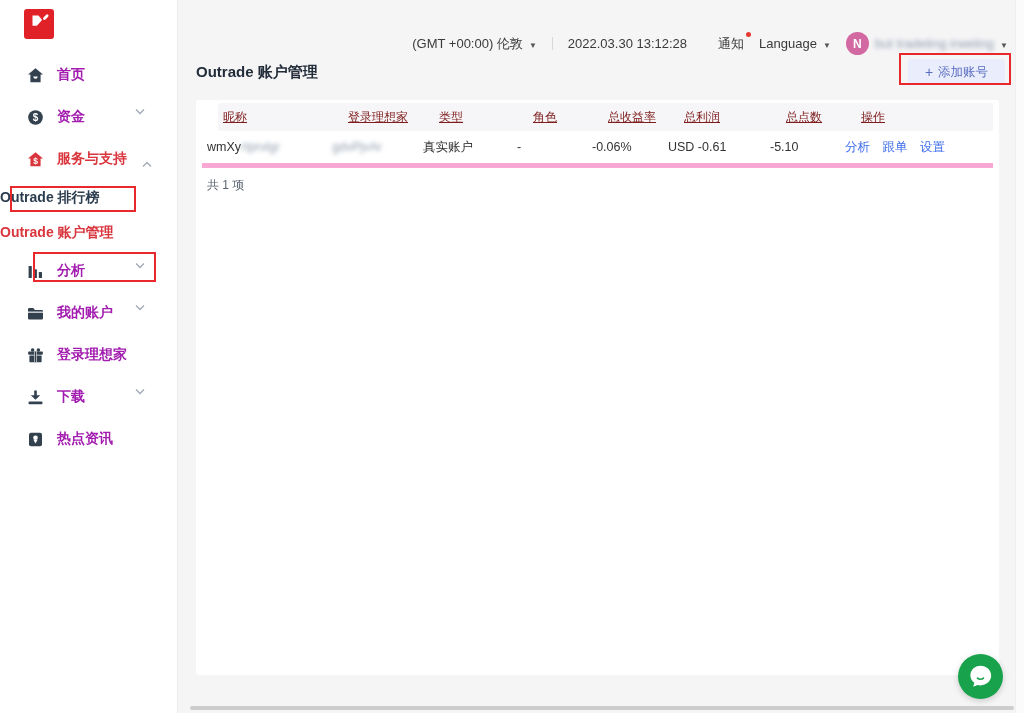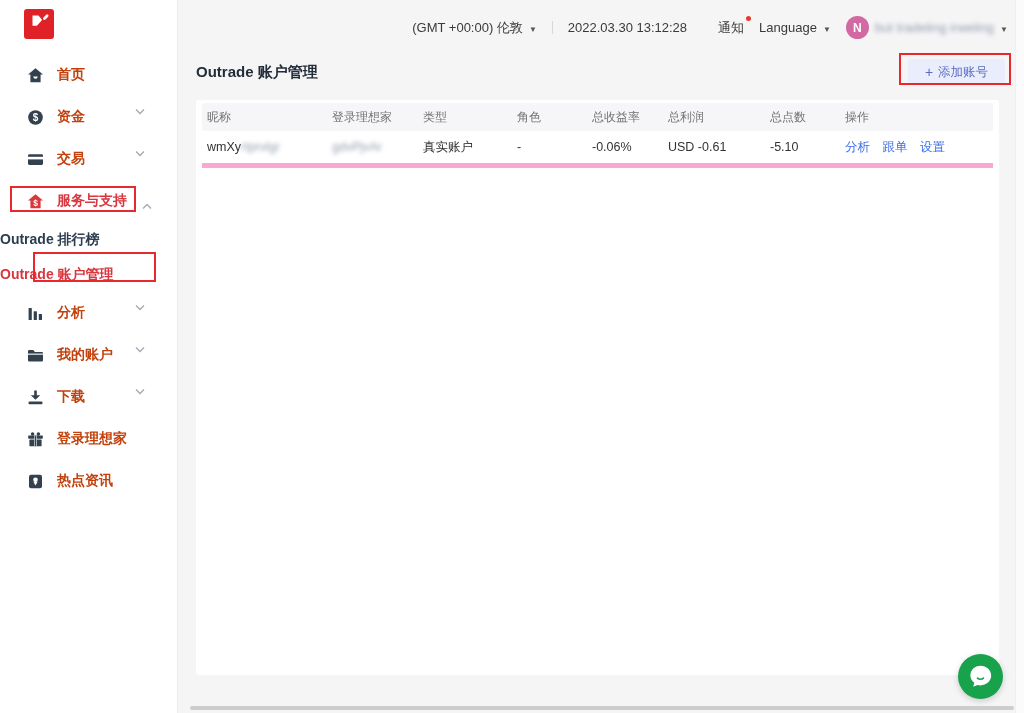--- a/index.html
+++ b/index.html
@@ -3,53 +3,53 @@
 <meta charset="utf-8">
 <style>
   * { margin:0; padding:0; box-sizing:border-box; }
   html,body { width:1024px; height:713px; overflow:hidden; }
   body { font-family:"Liberation Sans","DejaVu Sans",sans-serif; background:#f5f5f6; position:relative; color:#333; }
 
   
   .sidebar { position:absolute; left:0; top:0; width:178px; height:713px; background:#fff; border-right:1px solid #ececec; z-index:2; }
   .logo { position:absolute; left:24px; top:9px; width:30px; height:30px; cursor:pointer; }
   .menu { position:absolute; top:54px; left:0; right:0; }
-  .mi { height:42px; display:flex; align-items:center; padding-left:27px; gap:13px; font-size:14px; font-weight:bold; color:#c2410c; cursor:pointer; position:relative; }
+  .mi { height:42px; display:flex; align-items:center; padding-left:27px; gap:13px; font-size:14px; font-weight:bold; color:#a21caf; cursor:pointer; position:relative; }
   .mi svg { width:17px; height:17px; fill:#33414f; flex:0 0 auto; }
   .mi.active { color:#d9363e; }
   .mi.active svg { fill:#d9363e; }
   .chev { position:absolute; right:25px; top:50%; transform:translateY(-50%); line-height:0; }
   .chev.up { transform:translateY(-50%) rotate(180deg); }
   .sub { }
   .smi { height:35px; display:flex; align-items:center; font-size:14px; font-weight:bold; color:#2c3d4f; cursor:pointer; }
   .smi.active { color:#d9363e; }
 
   
   .anno { position:absolute; border:2px solid #e8282c; z-index:10; pointer-events:none; }
   .anno1 { left:10px;  top:186px; width:126px; height:26px; }
   .anno2 { left:33px;  top:252px; width:123px; height:30px; }
   .anno3 { left:899px; top:53px;  width:112px; height:32px; }
 
   
-  .topbar { position:absolute; left:178px; top:0; right:16px; height:55px; display:flex; align-items:center; justify-content:flex-end; gap:15px; font-size:13px; color:#3a3a3a; }
+  .topbar { position:absolute; left:178px; top:16px; right:16px; height:55px; display:flex; align-items:center; justify-content:flex-end; gap:15px; font-size:13px; color:#3a3a3a; }
   .tb-item { display:flex; align-items:center; gap:6px; cursor:pointer; white-space:nowrap; }
   .caret::after { content:"▼"; font-size:8px; color:#555; }
   .tb-divider { width:1px; height:13px; background:#d8d8d8; }
   .notif { position:relative;margin-left:16px; }
   .notif-dot { position:absolute; top:-3px; right:-7px; width:5px; height:5px; border-radius:50%; background:#e8392e; }
   .avatar { width:23px; height:23px; border-radius:50%; background:#d269a2; color:#fff; font-size:12px; font-weight:bold; display:flex; align-items:center; justify-content:center; }
   .blur { filter:blur(2.3px); color:#97a2b0; }
 
   
   .page-title { position:absolute; left:196px; top:63px; font-size:15px; font-weight:bold; color:#232d3a; }
   .add-btn { position:absolute; left:908px; top:59px; width:97px; height:26px; background:#eaedfb; color:#5a6dc2; border:none; border-radius:3px; font-size:12.5px; display:flex; align-items:center; justify-content:center; gap:5px; cursor:pointer; font-family:inherit; }
   .add-btn .plus { font-size:14px; line-height:1; }
 
   .panel { position:absolute; left:196px; top:100px; width:803px; height:575px; background:#fff; border-radius:3px; z-index:1; }
-  .thead { margin:3px 6px 0 6px; height:28px; background:#f6f6f8; border-radius:2px; display:flex; align-items:center; padding-left:5px; font-size:12px; color:#737373; }
+  .thead { margin:3px 6px 0 22px; height:28px; background:#f6f6f8; border-radius:2px; display:flex; align-items:center; padding-left:5px; font-size:12px; color:#7f1d1d;text-decoration:underline; }
   .trow  { margin:0 6px; height:37px; display:flex; align-items:center; padding-left:5px; font-size:12.5px; color:#333; border-bottom:5px solid #f9a8d4; }
   .c0{width:125px}.c1{width:91px}.c2{width:94px}.c3{width:75px}.c4{width:76px}.c5{width:102px}.c6{width:75px}.c7{flex:1}
   .tfoot { height:34px; display:flex; align-items:center; padding-left:11px; font-size:12px; color:#5a6370; }
   .link { color:#3d6deb; margin-right:9px; cursor:pointer; }
 
   
   .chat-btn { position:absolute; left:958px; top:654px; width:45px; height:45px; border-radius:50%; background:#17a24b; display:flex; align-items:center; justify-content:center; box-shadow:0 2px 6px rgba(0,0,0,.18); cursor:pointer; z-index:5; }
   .hscroll { position:absolute; left:190px; top:706px; width:824px; height:4px; background:#cdcdcd; border-radius:2px; z-index:6; cursor:pointer; }
   .vtrack { position:absolute; right:0; top:0; width:9px; height:713px; background:#fbfbfc; border-left:1px solid #f0f0f1; z-index:4; cursor:pointer; }
 </style>
@@ -78,30 +78,20 @@
       <svg viewBox="0 0 17 17">
           <circle cx="8.5" cy="8.5" r="7.3"></circle>
           <text x="8.5" y="12.2" text-anchor="middle" font-size="10" font-weight="bold" fill="#fff">$</text>
         </svg>
       <span>资金</span>
       <span class="chev"><svg width="10" height="6">
             <polyline points="1,1 5,5 9,1" stroke="#a3abb5" stroke-width="1.4" fill="none"></polyline>
           </svg></span>
     </div>
 
-    <div class="mi">
-      <svg viewBox="0 0 17 17">
-          <rect x="1" y="3.2" width="15" height="10.8" rx="1.4"></rect>
-          <rect x="1" y="5.8" width="15" height="2.6" fill="#fff"></rect>
-        </svg>
-      <span>交易</span>
-      <span class="chev"><svg width="10" height="6">
-            <polyline points="1,1 5,5 9,1" stroke="#a3abb5" stroke-width="1.4" fill="none"></polyline>
-          </svg></span>
-    </div>
 
     <div class="mi active">
       <svg viewBox="0 0 17 17">
           <path d="M8.5 1.2 16 7.6 H13.6 V15.2 H3.4 V7.6 H1 Z"></path>
           <text x="8.5" y="12.8" text-anchor="middle" font-size="8.5" font-weight="bold" fill="#fff">$</text>
         </svg>
       <span>服务与支持</span>
       <span class="chev up"><svg width="10" height="6">
             <polyline points="1,1 5,5 9,1" stroke="#a3abb5" stroke-width="1.4" fill="none"></polyline>
           </svg></span>
@@ -135,39 +125,39 @@
         </svg>
       <span>我的账户</span>
       <span class="chev"><svg width="10" height="6">
             <polyline points="1,1 5,5 9,1" stroke="#a3abb5" stroke-width="1.4" fill="none"></polyline>
           </svg></span>
     </div>
 
 
     <div class="mi">
       <svg viewBox="0 0 17 17">
-          <path d="M7.2 1.5h2.6v4.8h3.4L8.5 10.8 3.8 6.3h3.4Z"></path>
-          <rect x="1.5" y="12.6" width="14" height="2.6" rx="1"></rect>
-        </svg>
-      <span>下载</span>
-      <span class="chev"><svg width="10" height="6">
-            <polyline points="1,1 5,5 9,1" stroke="#a3abb5" stroke-width="1.4" fill="none"></polyline>
-          </svg></span>
-    </div>
-
-    <div class="mi">
-      <svg viewBox="0 0 17 17">
           <circle cx="5.6" cy="3" r="1.8"></circle>
           <circle cx="11.4" cy="3" r="1.8"></circle>
           <rect x="1.2" y="4.6" width="14.6" height="3.1" rx="0.6"></rect>
           <rect x="2.4" y="8.6" width="12.2" height="6.6" rx="0.6"></rect>
           <rect x="7.3" y="4.6" width="2.4" height="10.6" fill="#fff"></rect>
           <rect x="7.8" y="4.6" width="1.4" height="10.6"></rect>
         </svg>
       <span>登录理想家</span>
+    </div>
+
+    <div class="mi">
+      <svg viewBox="0 0 17 17">
+          <path d="M7.2 1.5h2.6v4.8h3.4L8.5 10.8 3.8 6.3h3.4Z"></path>
+          <rect x="1.5" y="12.6" width="14" height="2.6" rx="1"></rect>
+        </svg>
+      <span>下载</span>
+      <span class="chev"><svg width="10" height="6">
+            <polyline points="1,1 5,5 9,1" stroke="#a3abb5" stroke-width="1.4" fill="none"></polyline>
+          </svg></span>
     </div>
 
     <div class="mi">
       <svg viewBox="0 0 17 17">
           <rect x="2" y="1.8" width="13" height="13.4" rx="2"></rect>
           <circle cx="8.5" cy="6.8" r="2.3" fill="#fff"></circle>
           <path d="M8.5 12.4 6.4 8.8h4.2Z" fill="#fff"></path>
         </svg>
       <span>热点资讯</span>
     </div>
@@ -225,20 +215,21 @@
     <span class="c4">-0.06%</span>
     <span class="c5">USD -0.61</span>
     <span class="c6">-5.10</span>
     <span class="c7">
       <span class="link">分析</span>
       <span class="link">跟单</span>
       <span class="link">设置</span>
     </span>
   </div>
 
+  <div class="tfoot">共 1 项</div>
 </section>
 
 <div class="anno anno1"></div>
 <div class="anno anno2"></div>
 <div class="anno anno3"></div>
 
 <div class="chat-btn">
   <svg viewBox="0 0 24 24" width="27" height="27">
     <path fill="#fff" d="M12 2.5c5.2 0 9.5 3.9 9.5 8.7 0 4.8-4.3 8.7-9.5 8.7-.9 0-1.8-.1-2.6-.3l-3.9 1.4 1-3.4c-2.2-1.6-3.5-4-3.5-6.4C3 6.4 6.8 2.5 12 2.5z"></path>
     <path d="M9.4 13.4c1.3 1.4 3.9 1.4 5.2 0" stroke="#17a24b" stroke-width="1.5" fill="none" stroke-linecap="round"></path>

